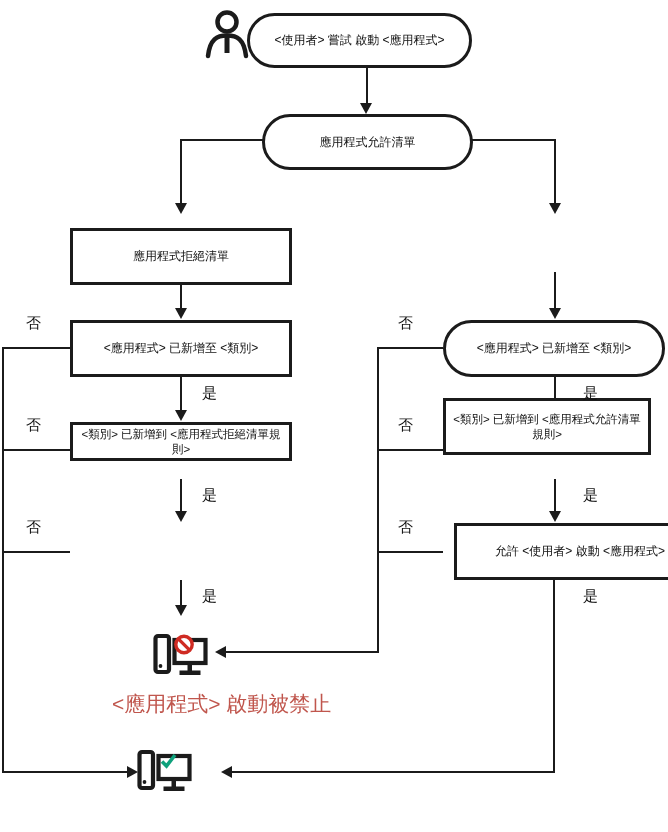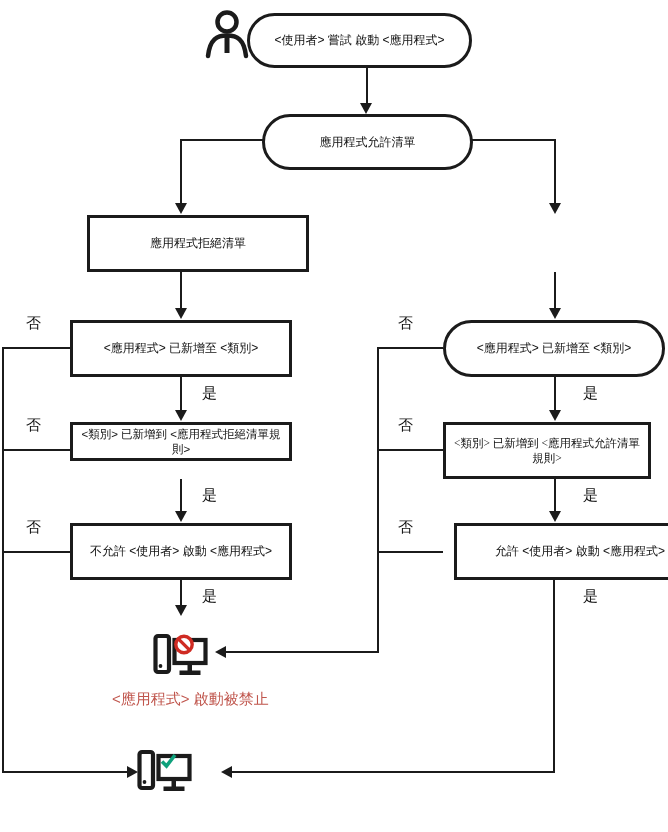--- a/index.html
+++ b/index.html
@@ -23,21 +23,21 @@
   .ah-left{border-top:6px solid transparent;border-bottom:6px solid transparent;border-right:11px solid var(--line);}
 
   
   .node{position:absolute;background:#fff;border:3px solid var(--line);
         display:flex;align-items:center;justify-content:center;text-align:center;
         font-size:12px;line-height:1.25;padding:4px 6px;}
   .stadium{border-radius:30px;}
   .tight{font-size:11.5px;}
 
   .lbl{position:absolute;font-size:15px;color:#111;}
-  .outcome{position:absolute;font-size:15px;white-space:nowrap;}
+  .outcome{position:absolute;font-size:21px;white-space:nowrap;}
   .outcome.blocked{color:var(--blocked-text);}
   .outcome.started{color:var(--started-text);font-size:17px;}
   .icon{position:absolute;}
 </style>
 </head>
 <body>
 
 <div class="canvas">
 
   <div class="vline" style="left:366px;top:64px;height:44px;"></div>
@@ -94,38 +94,35 @@
   </svg>
 
   <div class="node stadium" style="left:247px;top:13px;width:225px;height:55px;">
     <span>&lt;使用者&gt; 嘗試 啟動 &lt;應用程式&gt;</span>
   </div>
 
   <div class="node stadium" style="left:262px;top:114px;width:211px;height:56px;">
     <span>應用程式允許清單</span>
   </div>
 
-  <div class="node" style="left:70px;top:215px;width:222px;height:57px;margin-left:17px;">
+  <div class="node" style="left:70px;top:228px;width:222px;height:57px;">
     <span>應用程式拒絕清單</span>
   </div>
 
   <div class="node" style="left:70px;top:320px;width:222px;height:57px;">
     <span>&lt;應用程式&gt; 已新增至 &lt;類別&gt;</span>
   </div>
   <div class="node tight" style="left:70px;top:422px;width:222px;height:39px;">
     <span>&lt;類別&gt; 已新增到 &lt;應用程式拒絕清單規則&gt;</span>
   </div>
-  <div class="node" style="left:70px;top:523px;width:222px;height:57px;">
-    <span>不允許 &lt;使用者&gt; 啟動 &lt;應用程式&gt;</span>
-  </div>
 
   <div class="node stadium" style="left:443px;top:320px;width:222px;height:57px;">
     <span>&lt;應用程式&gt; 已新增至 &lt;類別&gt;</span>
   </div>
-  <div class="node tight" style="left:443px;top:422px;width:208px;height:57px;font-family:Liberation Serif, serif;">
+  <div class="node tight" style="left:443px;top:398px;width:208px;height:57px;">
     <span>&lt;類別&gt; 已新增到 &lt;應用程式允許清單規則&gt;</span>
   </div>
   <div class="node" style="left:454px;top:523px;width:252px;height:57px;">
     <span>允許 &lt;使用者&gt; 啟動 &lt;應用程式&gt;</span>
   </div>
 
   <div class="lbl" style="left:26px;top:314px;">否</div>
   <div class="lbl" style="left:26px;top:416px;">否</div>
   <div class="lbl" style="left:26px;top:518px;">否</div>
   <div class="lbl" style="left:398px;top:314px;">否</div>

